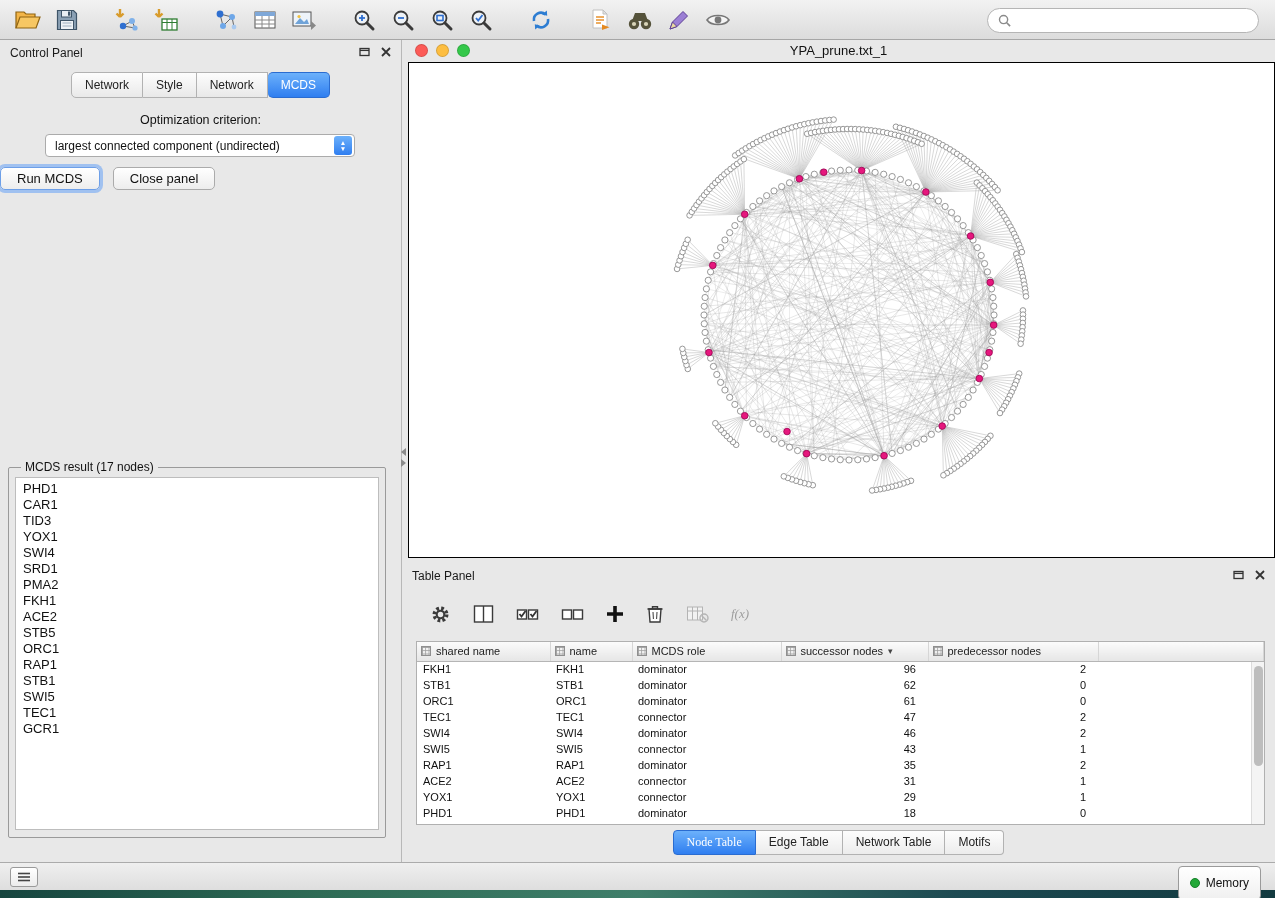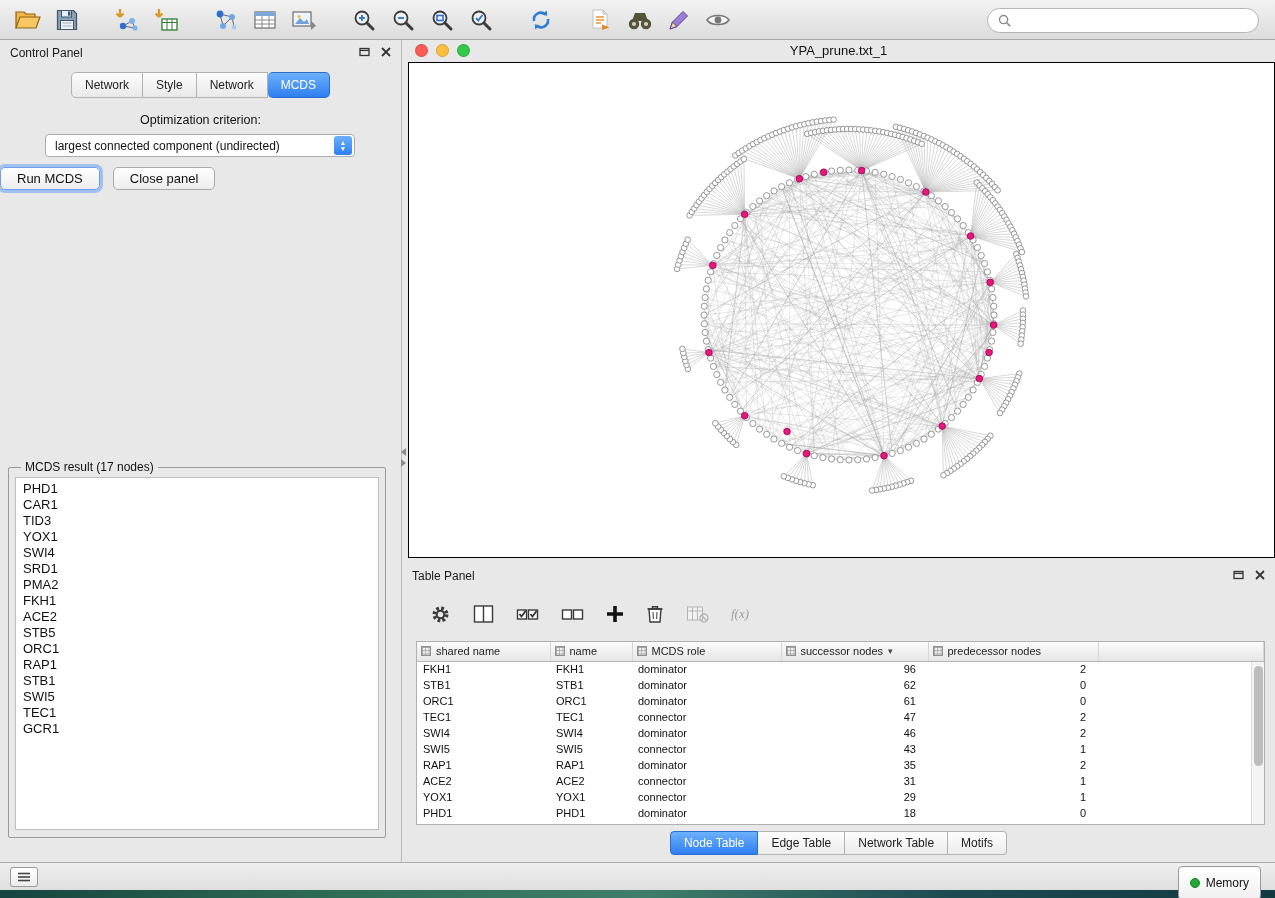--- a/index.html
+++ b/index.html
@@ -60,21 +60,21 @@
   .col-icon{width:10px;height:10px;border:1px solid #8f8f8f;background-image:linear-gradient(to right,#9f9f9f 1px,transparent 1px),linear-gradient(to bottom,#9f9f9f 1px,transparent 1px);background-size:3.3px 3.3px;flex:0 0 auto;}
   .sort-arrow{font-size:9px;color:#444;}
   .node-table td{height:16px;padding:0 6px;font-size:11px;white-space:nowrap;overflow:hidden;}
   .node-table td.num{text-align:right;padding-right:12px;}
   .vscroll{position:absolute;top:20px;right:0;bottom:0;width:13px;background:#f4f4f4;border-left:1px solid #dcdcdc;}
   .vthumb{position:absolute;top:4px;left:1.5px;width:9px;height:100px;background:#bdbdbd;border-radius:5px;}
   .table-tabs{position:absolute;left:0;right:0;bottom:7px;display:flex;justify-content:center;}
   .t-tab{font-size:12px;padding:4px 13px;background:linear-gradient(#fdfdfd,#ececec);border:1px solid #b2b2b2;border-left:none;color:#222;}
   .t-tab:first-child{border-left:1px solid #b2b2b2;border-radius:4px 0 0 4px;}
   .t-tab:last-child{border-radius:0 4px 4px 0;}
-  .t-tab.active{background:linear-gradient(#6cb1fb,#2f7ef0);color:#fff;border-color:#2a6cd0;}
+  .t-tab.active{background:linear-gradient(#6cb1fb,#2f7ef0);color:#fff;border-color:#2a6cd0;font-family:Liberation Serif, serif;}
 
   
   .status-bar{position:absolute;left:0;top:862px;width:1275px;height:28px;background:linear-gradient(#efefef,#dedede);border-top:1px solid #ababab;}
   .menu-btn{position:absolute;left:10px;top:4px;width:28px;height:20px;border:1px solid #9a9a9a;border-radius:3px;background:linear-gradient(#fff,#ececec);display:flex;align-items:center;justify-content:center;}
   .memory-btn{position:absolute;right:14px;top:3px;height:34px;border:1px solid #9a9a9a;border-radius:4px;background:linear-gradient(#fff,#f0f0f0);display:flex;align-items:center;gap:6px;padding:0 11px;font-size:12px;}
   .memory-dot{width:10px;height:10px;border-radius:50%;background:#23a838;border:1px solid #16802a;}
 </style>
 </head>
 <body>
 

